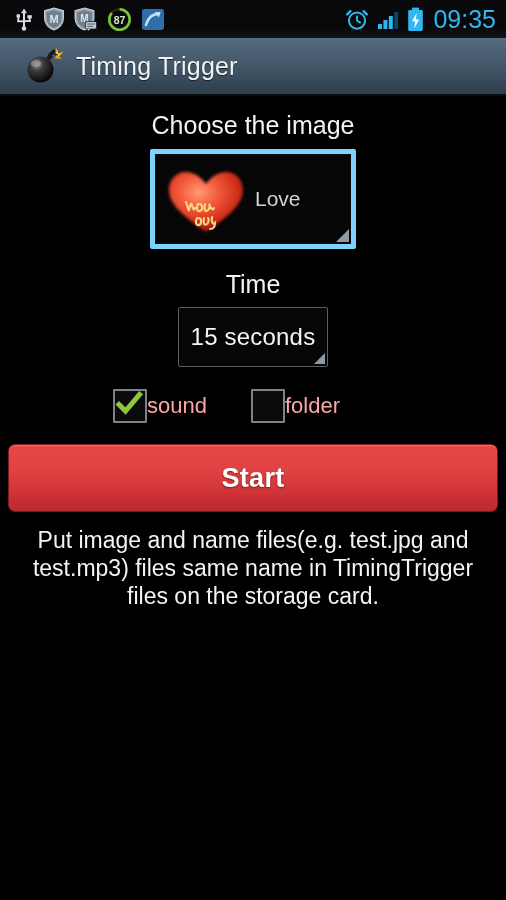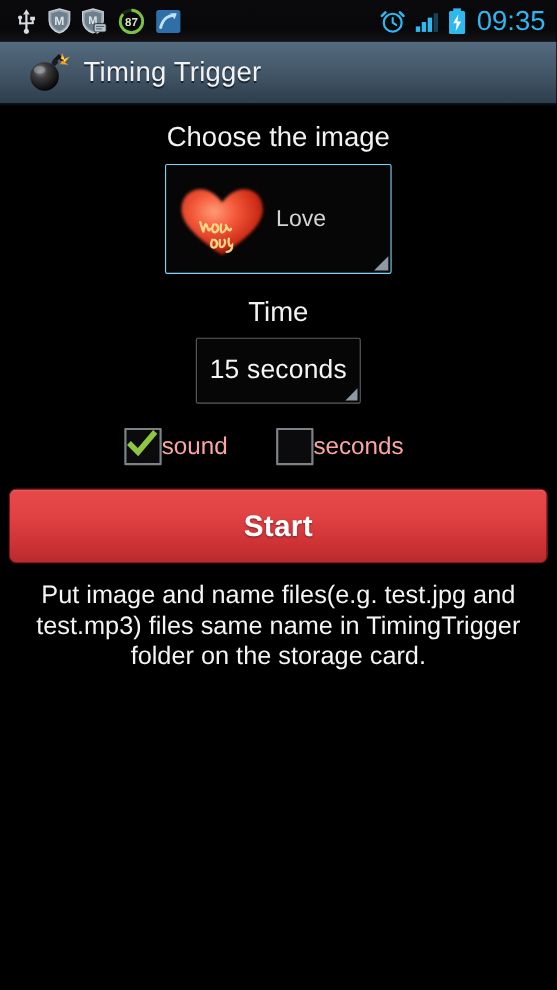--- a/index.html
+++ b/index.html
@@ -102,21 +102,21 @@
     justify-content: center;
     margin-top: 9px;
   }
 
   
   .spinner-image {
     position: relative;
     width: 206px;
     height: 100px;
     background: #060606;
-    border: 1px solid #7dd3fc;
+    border: 5px solid #7dd3fc;
     border-radius: 2px;
     box-sizing: border-box;
     display: flex;
     align-items: center;
     padding-left: 8px;
     box-shadow: inset 0 0 0 1px #0c0c0c;
   }
   .heart-box {
     width: 86px;
     height: 78px;
@@ -381,28 +381,28 @@
         <span class="cb-box">
           <svg width="30" height="30" viewBox="0 0 30 30" style="position:absolute;left:-1px;top:-2px;">
             <path d="M5 15.5 L11.5 22 L25.5 5.5" fill="none" stroke="#8ec641" stroke-width="5" stroke-linecap="square"></path>
           </svg>
         </span>
         <span class="cb-label">sound</span>
       </div>
 
       <div class="cb-group second">
         <span class="cb-box"></span>
-        <span class="cb-label">seconds</span>
+        <span class="cb-label">folder</span>
       </div>
     </div>
 
     <div class="start-btn">
       <span class="start-label">Start</span>
     </div>
 
     <div class="footer-text">
       <span class="footer-line">Put image and name files(e.g. test.jpg and</span>
       <span class="footer-line">test.mp3) files same name in TimingTrigger</span>
-      <span class="footer-line">folder on the storage card.</span>
+      <span class="footer-line">files on the storage card.</span>
     </div>
 
   </div>
 </div>
 
 </body></html>

